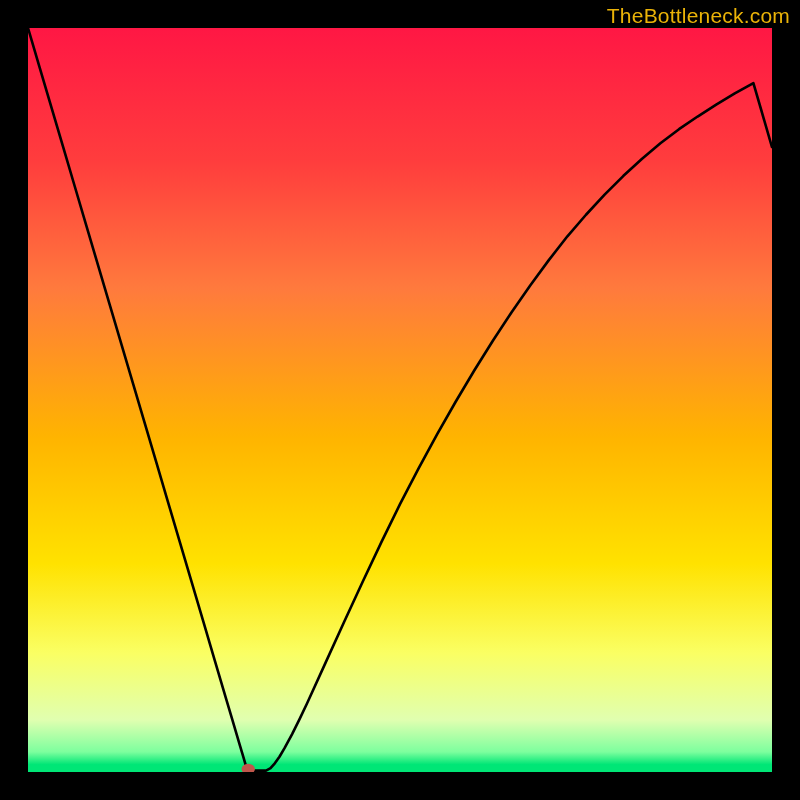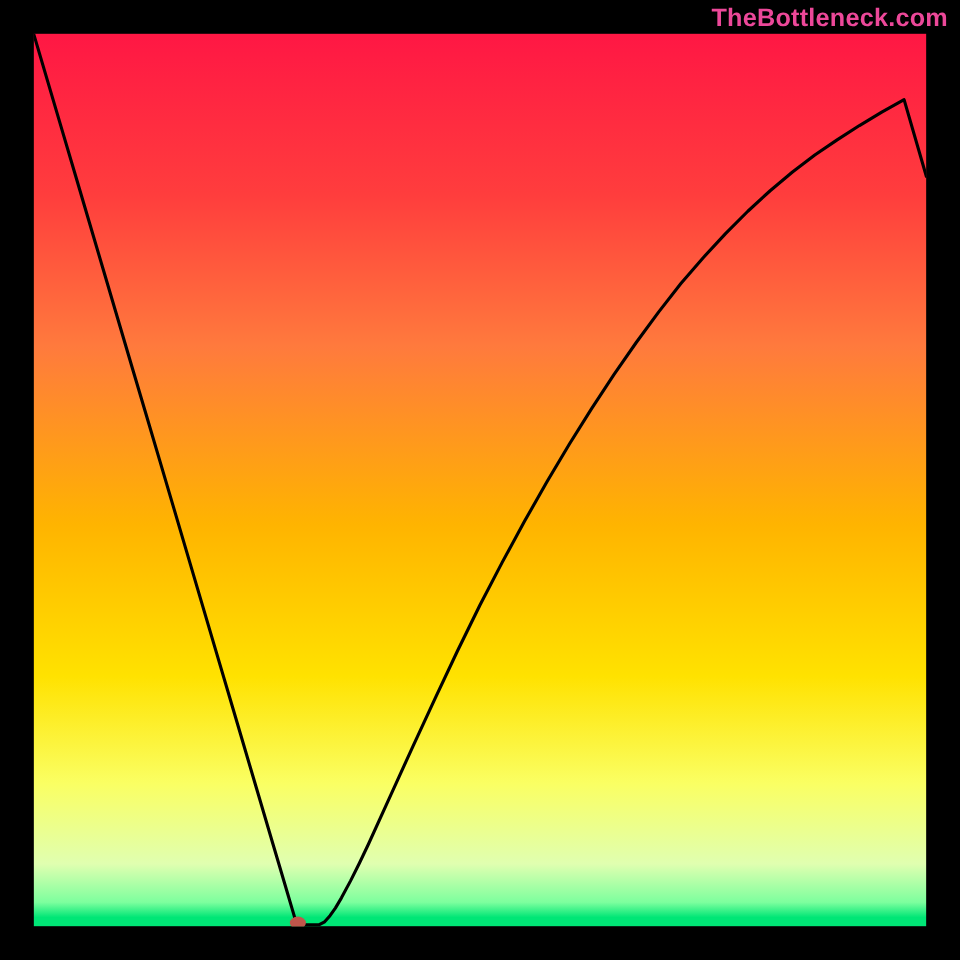--- a/index.html
+++ b/index.html
@@ -14,23 +14,23 @@
   .frame {
     position: relative;
     width: 800px;
     height: 800px;
     background: #000;
   }
   .watermark {
     position: absolute;
     top: 4px;
     right: 10px;
-    color: #ec4899;
+    color: #eab308;
     font-size: 21px;
-    font-weight: 700;
+    font-weight: 400;
     letter-spacing: 0.2px;
     z-index: 5;
     margin-left: 40px;
   }
   .plot-wrap {
     position: absolute;
     left: 28px;
     top: 28px;
     width: 744px;
     height: 744px;

